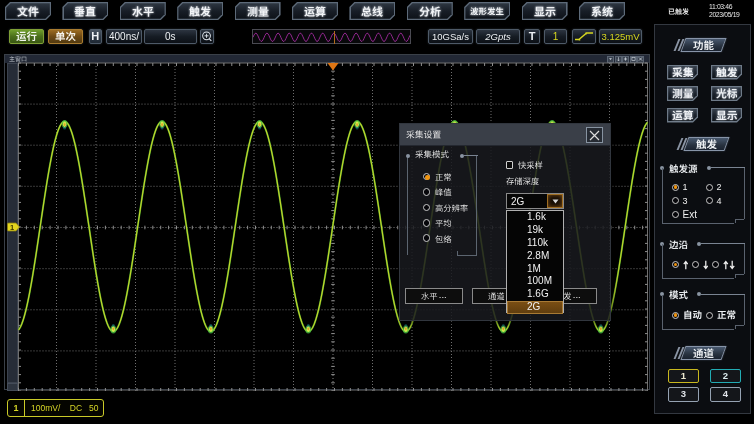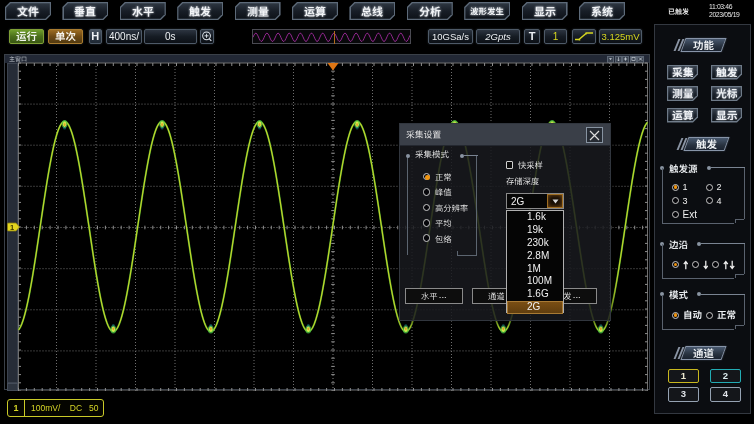--- a/index.html
+++ b/index.html
@@ -1174,20 +1174,20 @@
               <use href="#R89E6" x="0"></use>
               <use href="#R53D1" x="1000"></use>
             </g>
           </svg>
         </span>
         <span class="lat2" style="font-size:9.5px;color:#f0f0f0;margin-top:-3px">...</span>
       </div>
       <div class="dlist">
         <div>1.6k</div>
         <div>19k</div>
-        <div>230k</div>
+        <div>110k</div>
         <div>2.8M</div>
         <div>1M</div>
         <div>100M</div>
         <div>1.6G</div>
         <div class="sel">2G</div>
       </div>
     </div>
   </div>
 </body></html>

